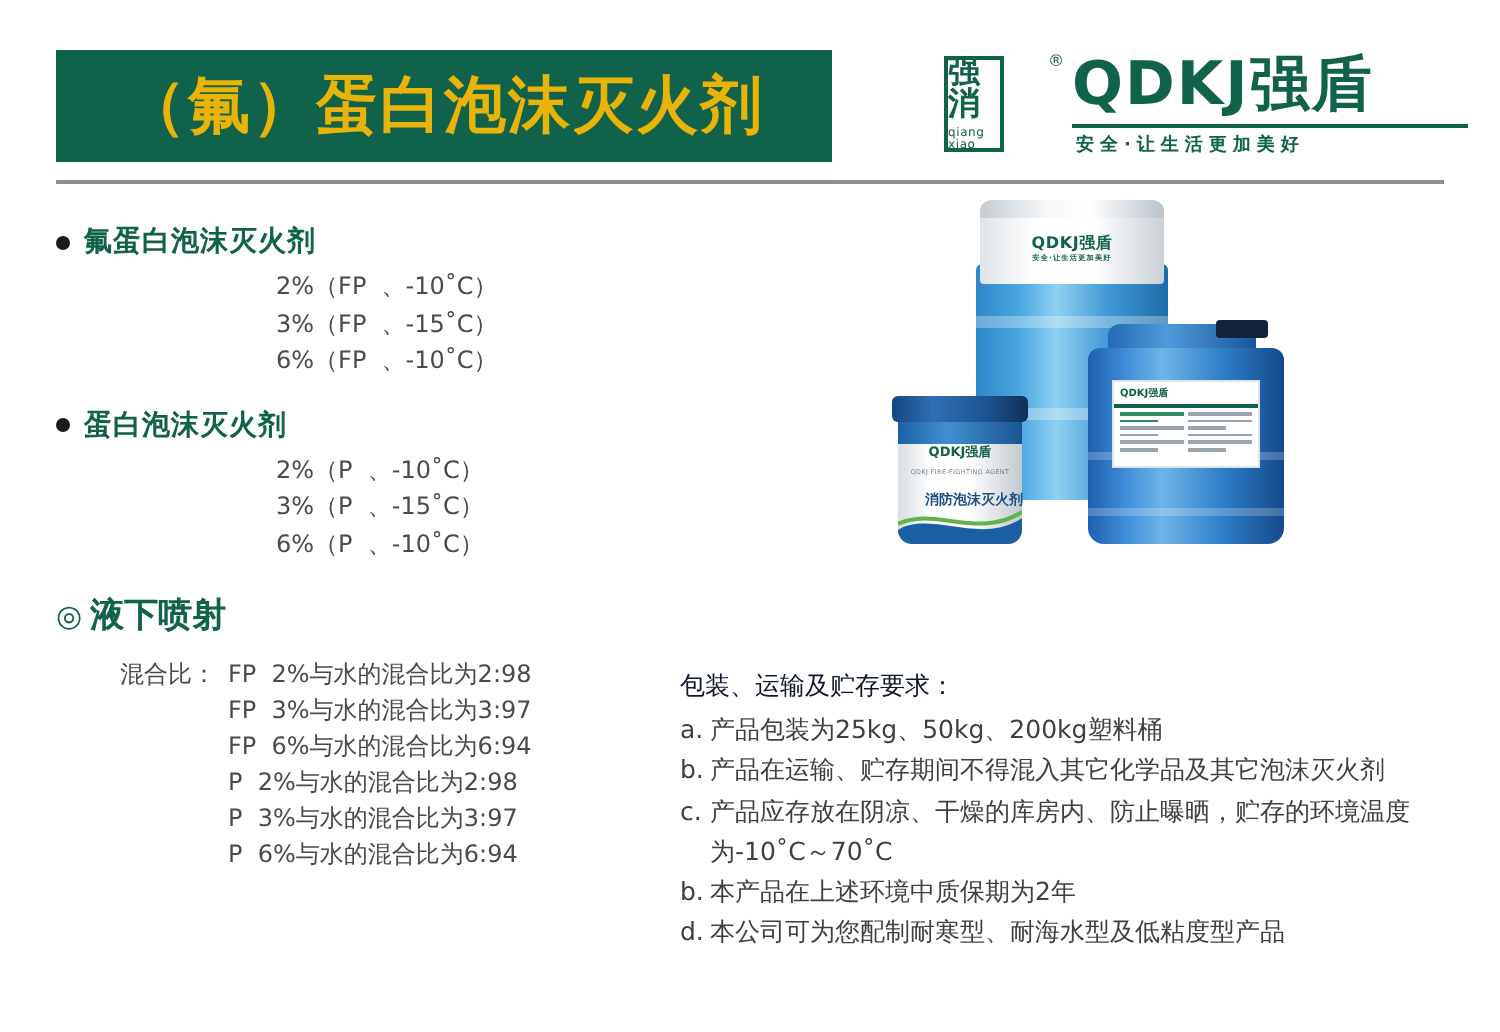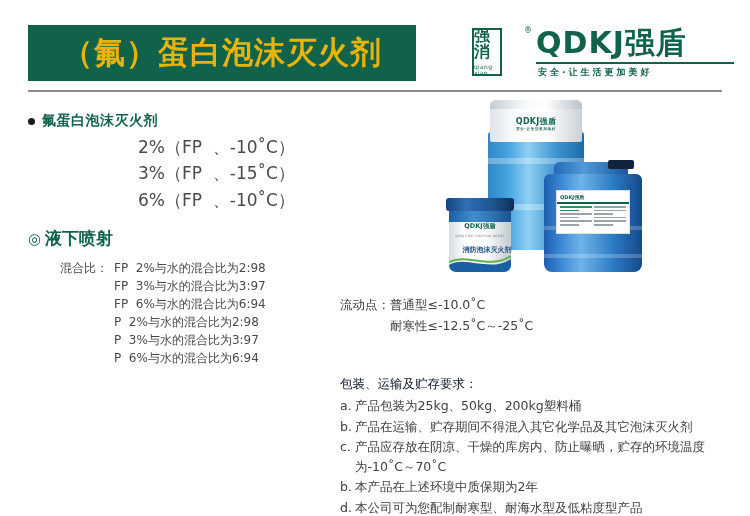--- a/index.html
+++ b/index.html
@@ -138,21 +138,21 @@
     flex: none;
   }
   .spec-heading-text {
     color: #10624B;
     font-size: 14px;
     font-weight: bold;
     letter-spacing: .5px;
   }
   .spec-lines {
     margin-left: 110px;
-    font-size: 17px;
+    font-size: 12px;
     color: #4a4a4a;
     line-height: 1.55;
     white-space: pre;
   }
 
   .section-heading {
     display: flex;
     align-items: baseline;
     gap: 4px;
     color: #10624B;
@@ -510,20 +510,27 @@
     <div class="spec-heading">
       <span class="bullet-dot"></span>
       <span class="spec-heading-text">氟蛋白泡沫灭火剂</span>
     </div>
     <div class="spec-lines">2%（FP  、-10˚C）
 3%（FP  、-15˚C）
 6%（FP  、-10˚C）</div>
   </div>
 
   <div class="spec-group">
+    <div class="spec-heading">
+      <span class="bullet-dot"></span>
+      <span class="spec-heading-text">蛋白泡沫灭火剂</span>
+    </div>
+    <div class="spec-lines">2%（P  、-10˚C）
+3%（P  、-15˚C）
+6%（P  、-10˚C）</div>
   </div>
 
   <div class="section-heading">
     <span class="ring">◎</span>
     <span>液下喷射</span>
   </div>
 
 
   <div class="ratio-block">
     <div class="ratio-label">混合比：</div>
@@ -532,25 +539,20 @@
 FP  6%与水的混合比为6:94
 P  2%与水的混合比为2:98
 P  3%与水的混合比为3:97
 P  6%与水的混合比为6:94</div>
   </div>
 
 </div>
 
 <div class="right-col">
 
-  <div class="flow-block">
-    <div class="flow-label">流动点：</div>
-    <div class="flow-lines">普通型≤-10.0˚C
-耐寒性≤-12.5˚C～-25˚C</div>
-  </div>
 
   <div class="pack-block">
     <div class="pack-title">包装、运输及贮存要求：</div>
 
     <div class="pack-item">
       <span class="pack-marker">a.</span>
       <span class="pack-text">产品包装为25kg、50kg、200kg塑料桶</span>
     </div>
     <div class="pack-item">
       <span class="pack-marker">b.</span>

